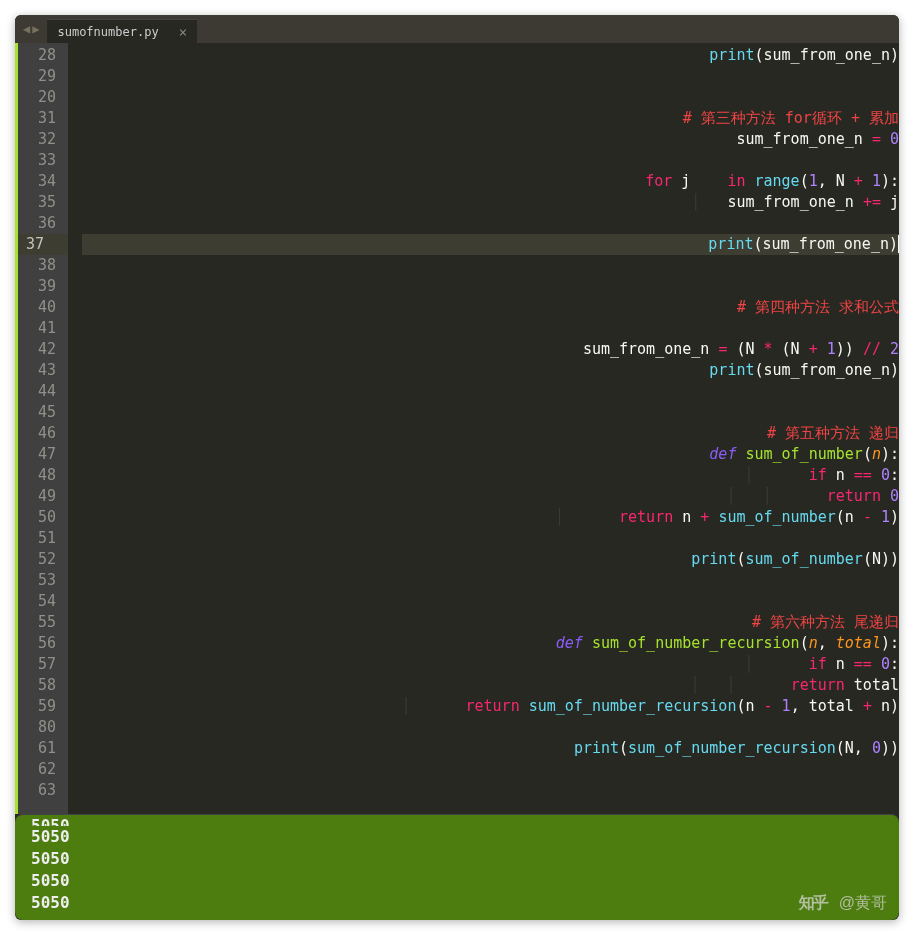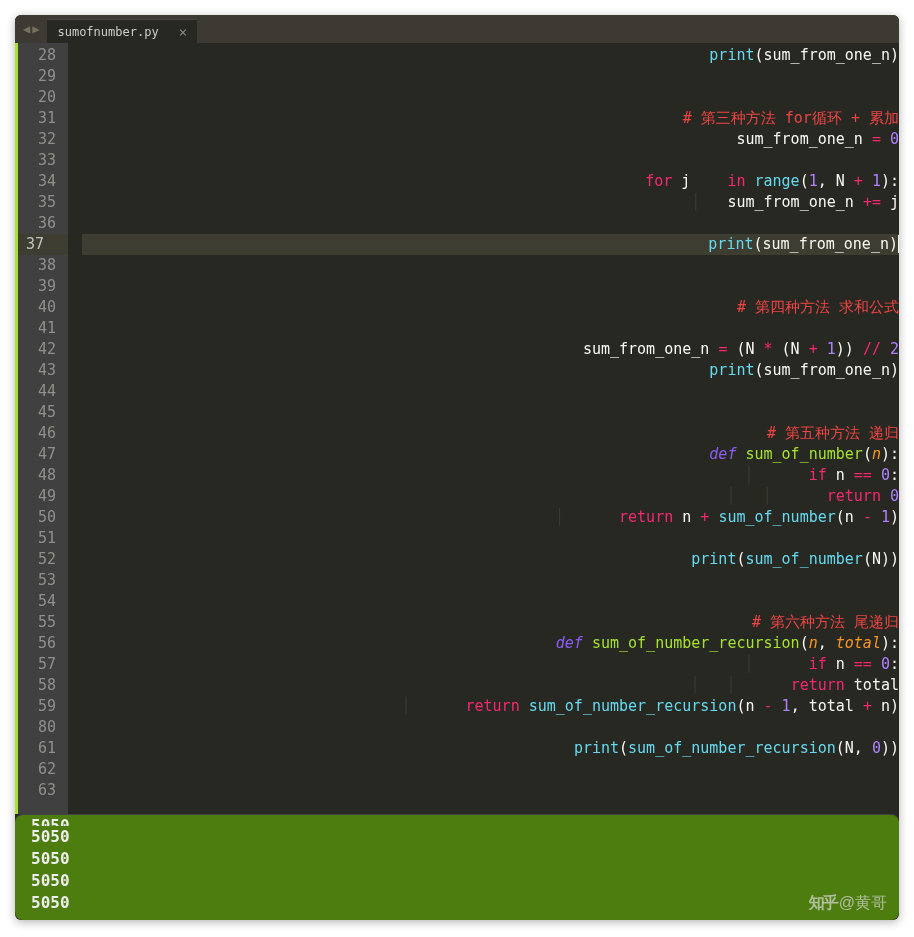--- a/index.html
+++ b/index.html
@@ -133,21 +133,21 @@
 .watermark {
   position: absolute;
   right: 12px;
   bottom: 6px;
   color: rgba(220,220,220,0.7);
   font-size: 16px;
   font-family: -apple-system, sans-serif;
   font-weight: normal;
   display: flex;
   align-items: center;
-  gap: 2px;
+  gap: 12px;
   margin-top: 36px;
 }
 .watermark-logo {
   font-weight: bold;
   letter-spacing: -2px;
 }
 </style>
 </head>
 <body>
 

